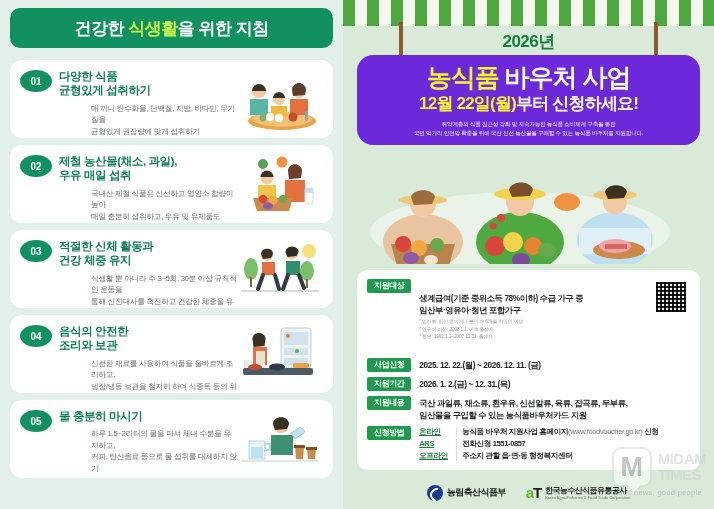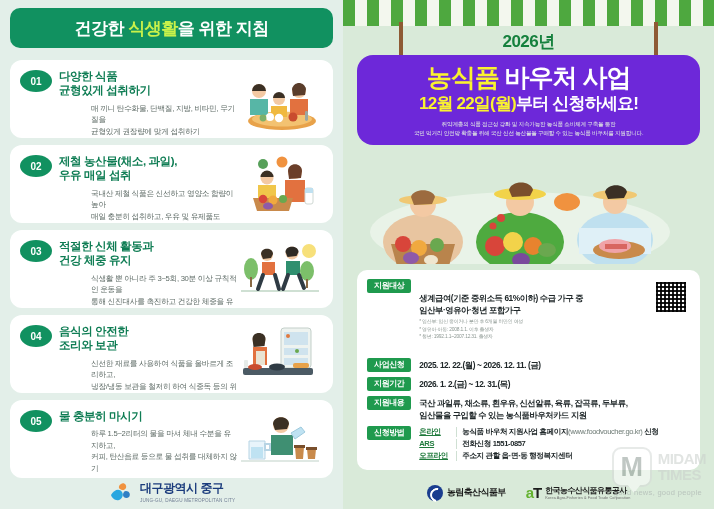--- a/index.html
+++ b/index.html
@@ -370,33 +370,20 @@
           <path d="M14 38h12v11H14z" fill="#bfe2f2"></path>
           <path d="M28 35h5v6h-5z" fill="none" stroke="#b7d4e4" stroke-width="2"></path>
           <path d="M58 38h9l-1 12h-7z" fill="#c98a4b"></path>
             <rect x="57" y="36" width="11" height="3" fill="#7a4f2c"></rect>
           <path d="M70 40h9l-1 10h-7z" fill="#c98a4b"></path>
             <rect x="69" y="38" width="11" height="3" fill="#7a4f2c"></rect>
         </svg>
       </div>
     </div>
 
-    <div class="left-footer">
-      <div class="jung-gu-mark">
-        <svg width="26" height="22" viewBox="0 0 26 22" aria-hidden="true">
-          <path d="M3 14c3-5 8-7 11-3 2 3 0 7-3 8-4 1-7-2-8-5z" fill="#2aa7e0"></path>
-          <path d="M13 3c3-2 6 1 5 4-1 2-4 3-6 1-2-1-1-4 1-5z" fill="#f0923f"></path>
-          <path d="M18 10c3 0 5 3 3 6-2 2-6 1-6-2 0-2 1-4 3-4z" fill="#2f7fc4"></path>
-        </svg>
-      </div>
-      <div class="jg-logo-text">
-        <div class="l1">대구광역시 중구</div>
-        <div class="l2">JUNG-GU, DAEGU METROPOLITAN CITY</div>
-      </div>
-    </div>
   </div>
 
   <div class="right-panel">
 
     <div class="awning"></div>
     <div class="awning-scallop"></div>
     <div class="pole l"></div>
     <div class="pole r"></div>
 
     <div class="year-line">2026년</div>
@@ -450,21 +437,21 @@
         <rect x="0" y="92" width="354" height="6" fill="#d9ead9"></rect>
       </svg>
     </div>
 
     <div class="info-card">
       <div class="qr"></div>
 
       <div class="info-row">
         <div class="info-label">지원대상</div>
         <div class="info-val">
-          <span>생계급여(기준 중위소득 61%이하) 수급 가구 중
+          <span>생계급여(기준 중위소득 78%이하) 수급 가구 중
 임산부·영유아·청년 포함가구</span>
           <div class="info-notes">* 임산부: 임신 중이거나 분만 후 6개월 미만인 여성
 * 영유아·아동: 2008.1.1. 이후 출생자
 * 청년: 1992.1.1~2007.12.31. 출생자</div>
         </div>
       </div>
 
       <div class="info-row">
         <div class="info-label">사업신청</div>
         <div class="info-val">2025. 12. 22.(월) ~ 2026. 12. 11. (금)</div>

